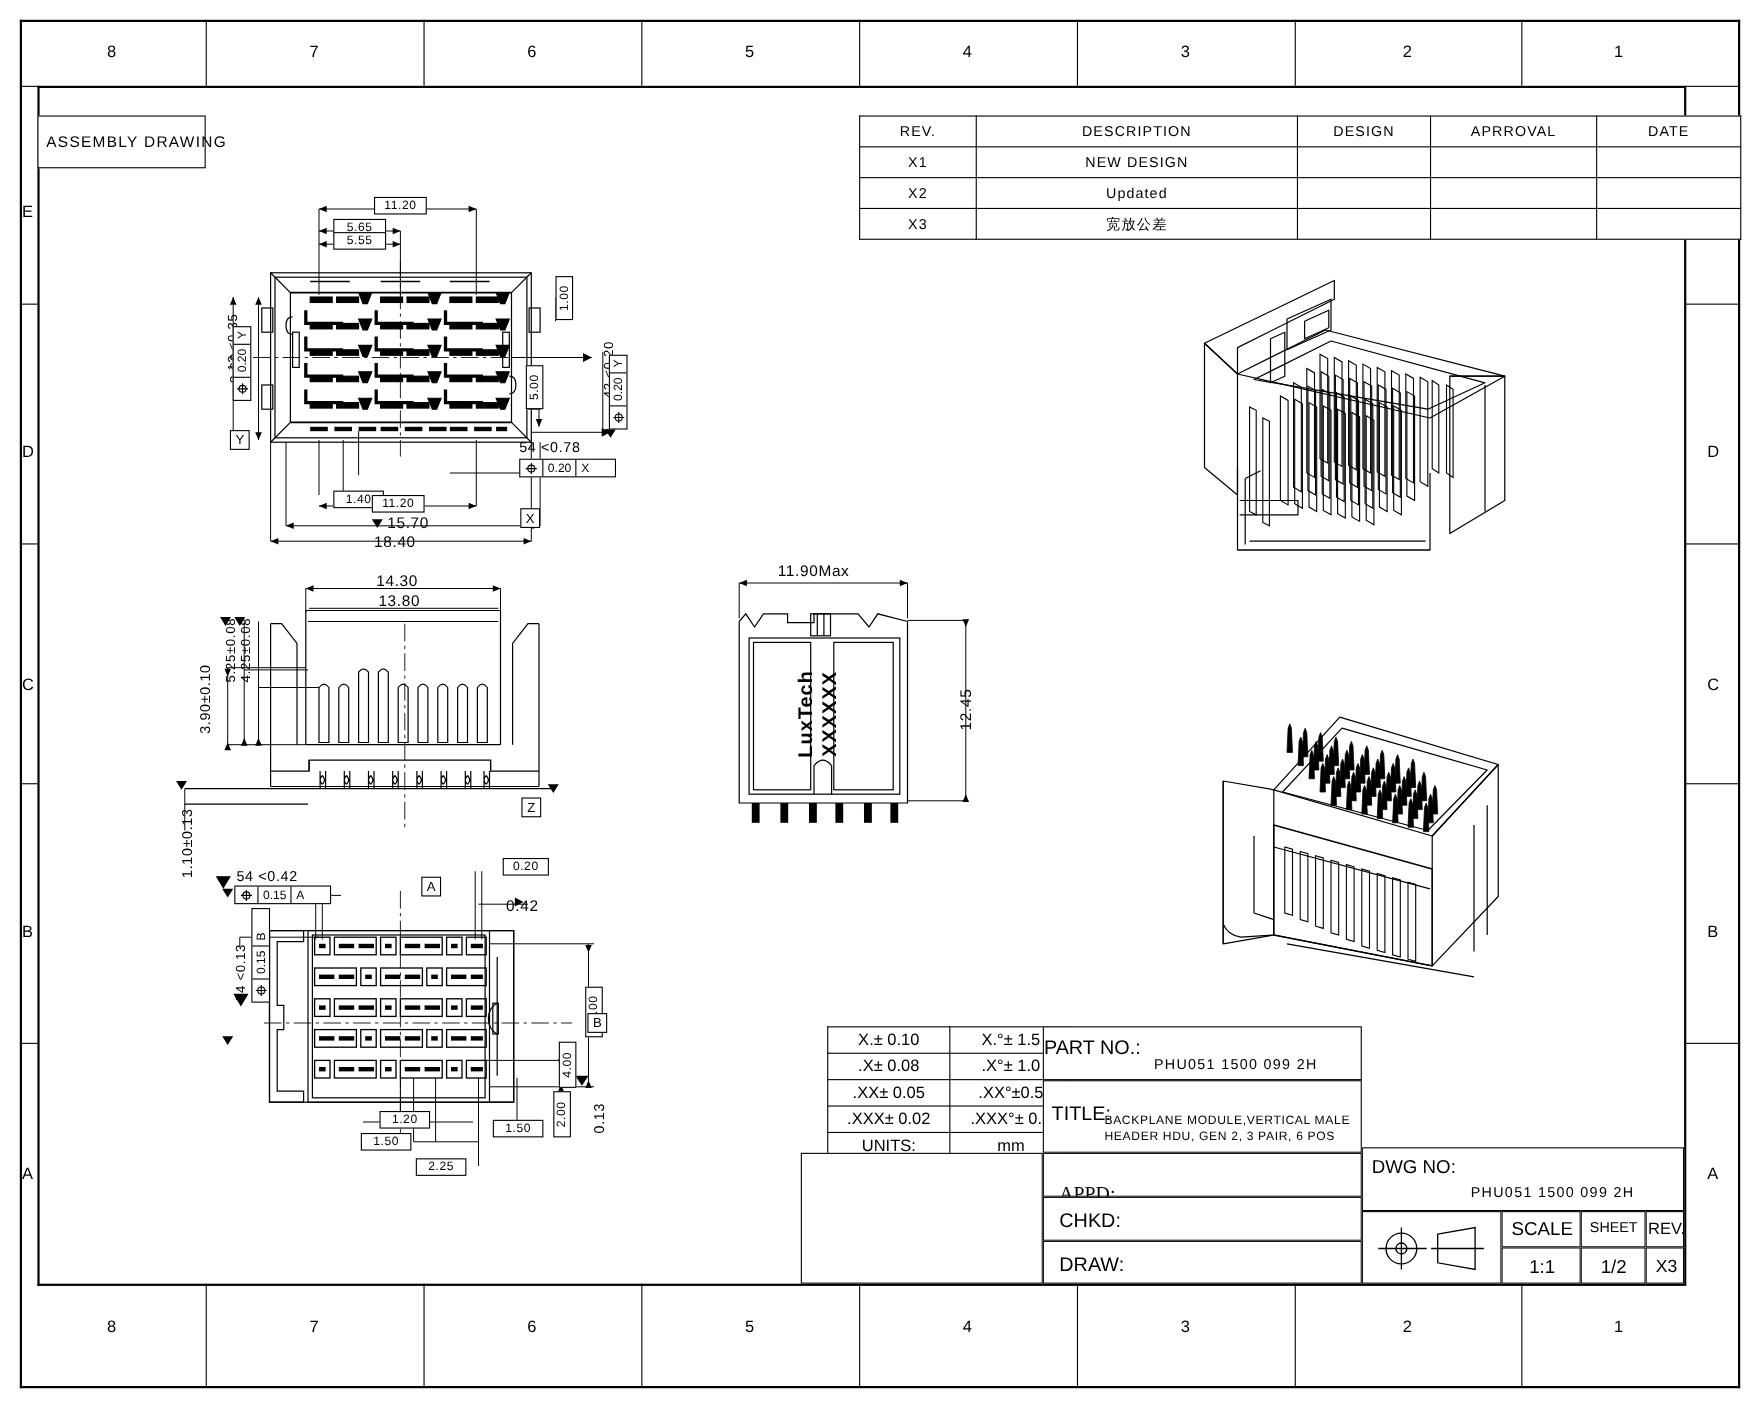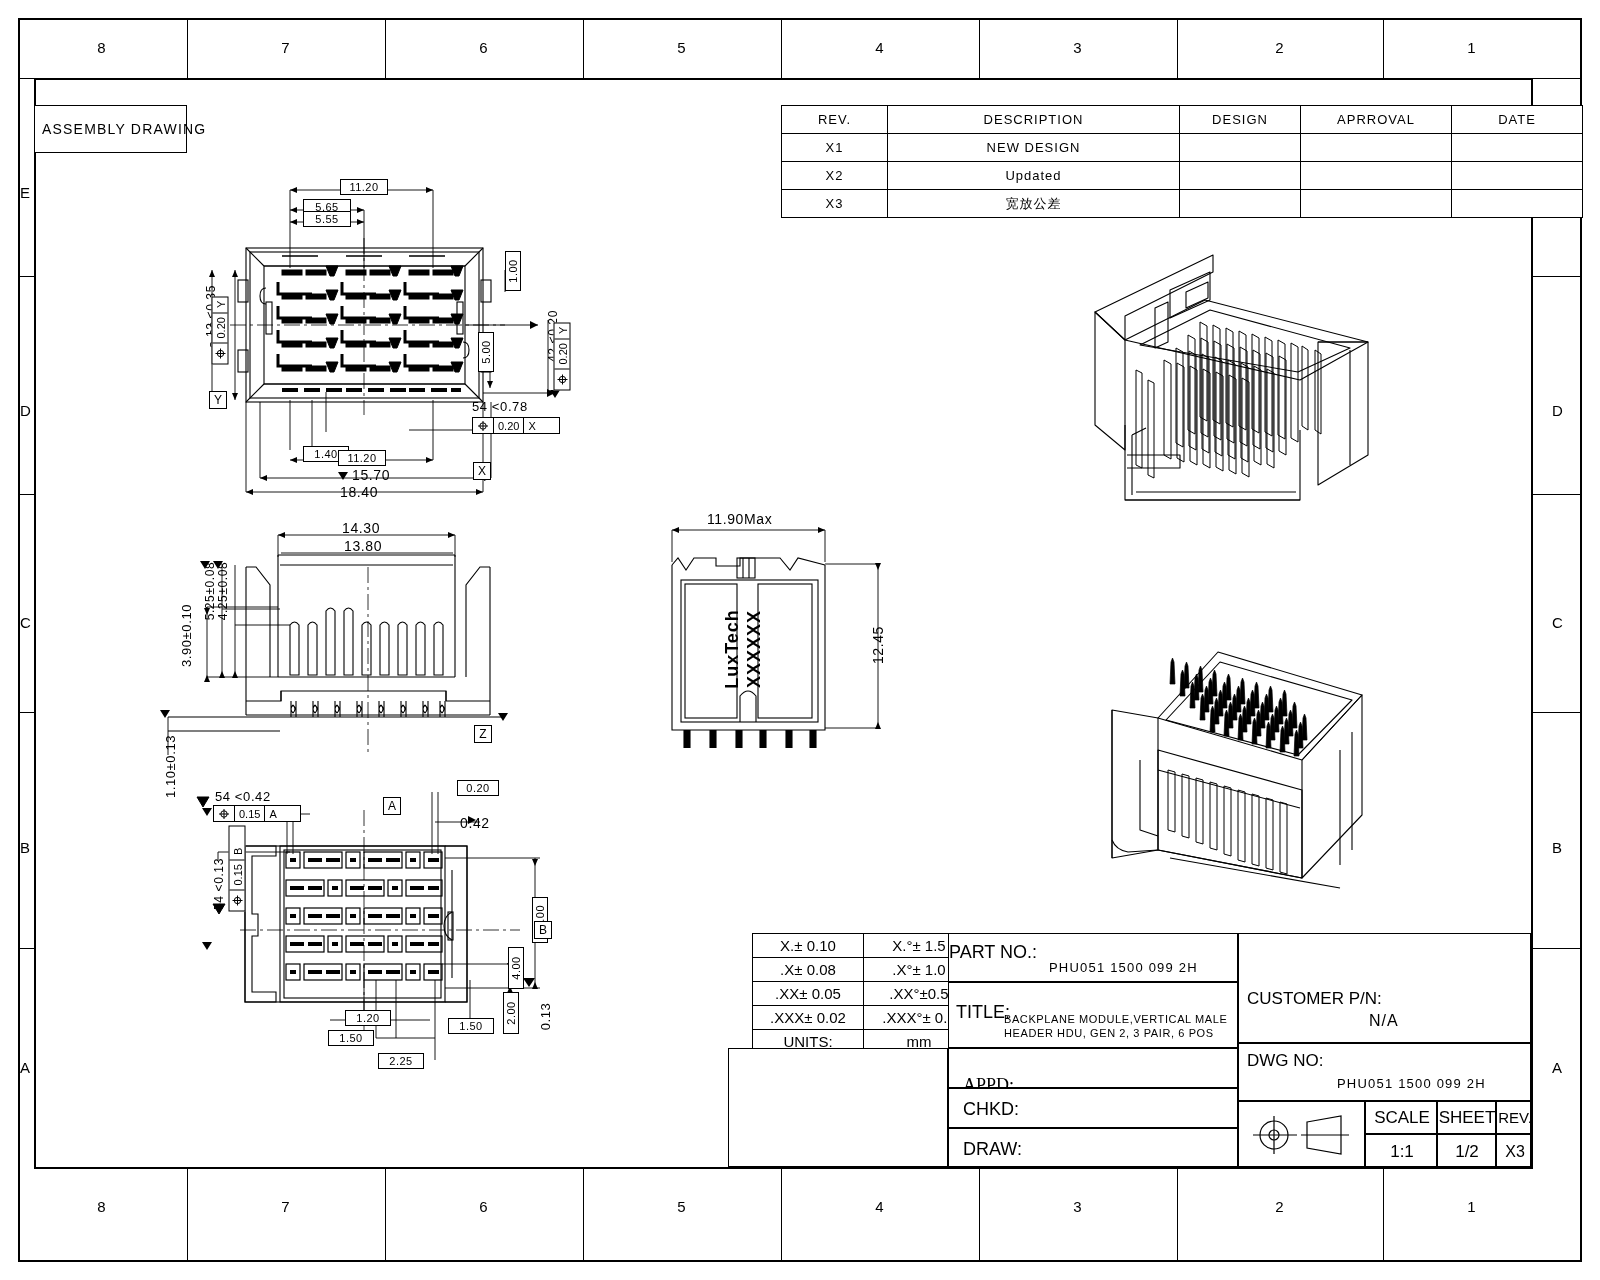--- a/index.html
+++ b/index.html
@@ -932,24 +932,20 @@
   </div>
   <div class="blk" style="left:948px;top:1088px;width:290px;height:40px;">
     <div class="t" style="left:14px;top:11px;font-size:18px;">CHKD:</div>
     <div class="t" style="left:110px;top:12px;font-size:15px;"></div>
   </div>
   <div class="blk" style="left:948px;top:1128px;width:290px;height:39px;">
     <div class="t" style="left:14px;top:11px;font-size:18px;">DRAW:</div>
     <div class="t" style="left:110px;top:12px;font-size:15px;"></div>
   </div>
 
-  <div class="blk" style="left:1238px;top:933px;width:293px;height:110px;">
-    <div class="t" style="left:8px;top:56px;font-size:17px;">CUSTOMER P/N:</div>
-    <div class="t cadsm" style="left:130px;top:79px;font-size:16px;letter-spacing:1px;">N/A</div>
-  </div>
 
   <div class="blk" style="left:1238px;top:1043px;width:293px;height:58px;">
     <div class="t" style="left:8px;top:8px;font-size:17px;">DWG NO:</div>
     <div class="t cadsm" style="left:98px;top:33px;font-size:13px;letter-spacing:1.2px;">PHU051 1500 099 2H</div>
   </div>
 
   <div class="blk" style="left:1238px;top:1101px;width:127px;height:66px;">
     <div class="abs" style="left:10px;top:10px;">
       <svg width="110" height="46" viewBox="0 0 110 46">
         <g class="f-none" stroke-width="1.2">
@@ -960,21 +956,21 @@
           <path d="M52 23 L100 23"></path>
         </g>
       </svg>
     </div>
   </div>
 
   <div class="blk" style="left:1365px;top:1101px;width:72px;height:33px;">
     <div class="t ctr" style="left:36px;top:7px;font-size:17px;">SCALE</div>
   </div>
   <div class="blk" style="left:1437px;top:1101px;width:59px;height:33px;">
-    <div class="t ctr" style="left:29px;top:7px;font-size:17px;">SHEET</div>
+    <div class="t ctr" style="left:29px;top:7px;font-size:13px;">SHEET</div>
   </div>
   <div class="blk" style="left:1496px;top:1101px;width:35px;height:33px;">
     <div class="t ctr" style="left:18px;top:8px;font-size:15px;">REV.</div>
   </div>
   <div class="blk" style="left:1365px;top:1134px;width:72px;height:33px;">
     <div class="t ctr" style="left:36px;top:8px;font-size:17px;">1:1</div>
   </div>
   <div class="blk" style="left:1437px;top:1134px;width:59px;height:33px;">
     <div class="t ctr" style="left:29px;top:8px;font-size:17px;">1/2</div>
   </div>

